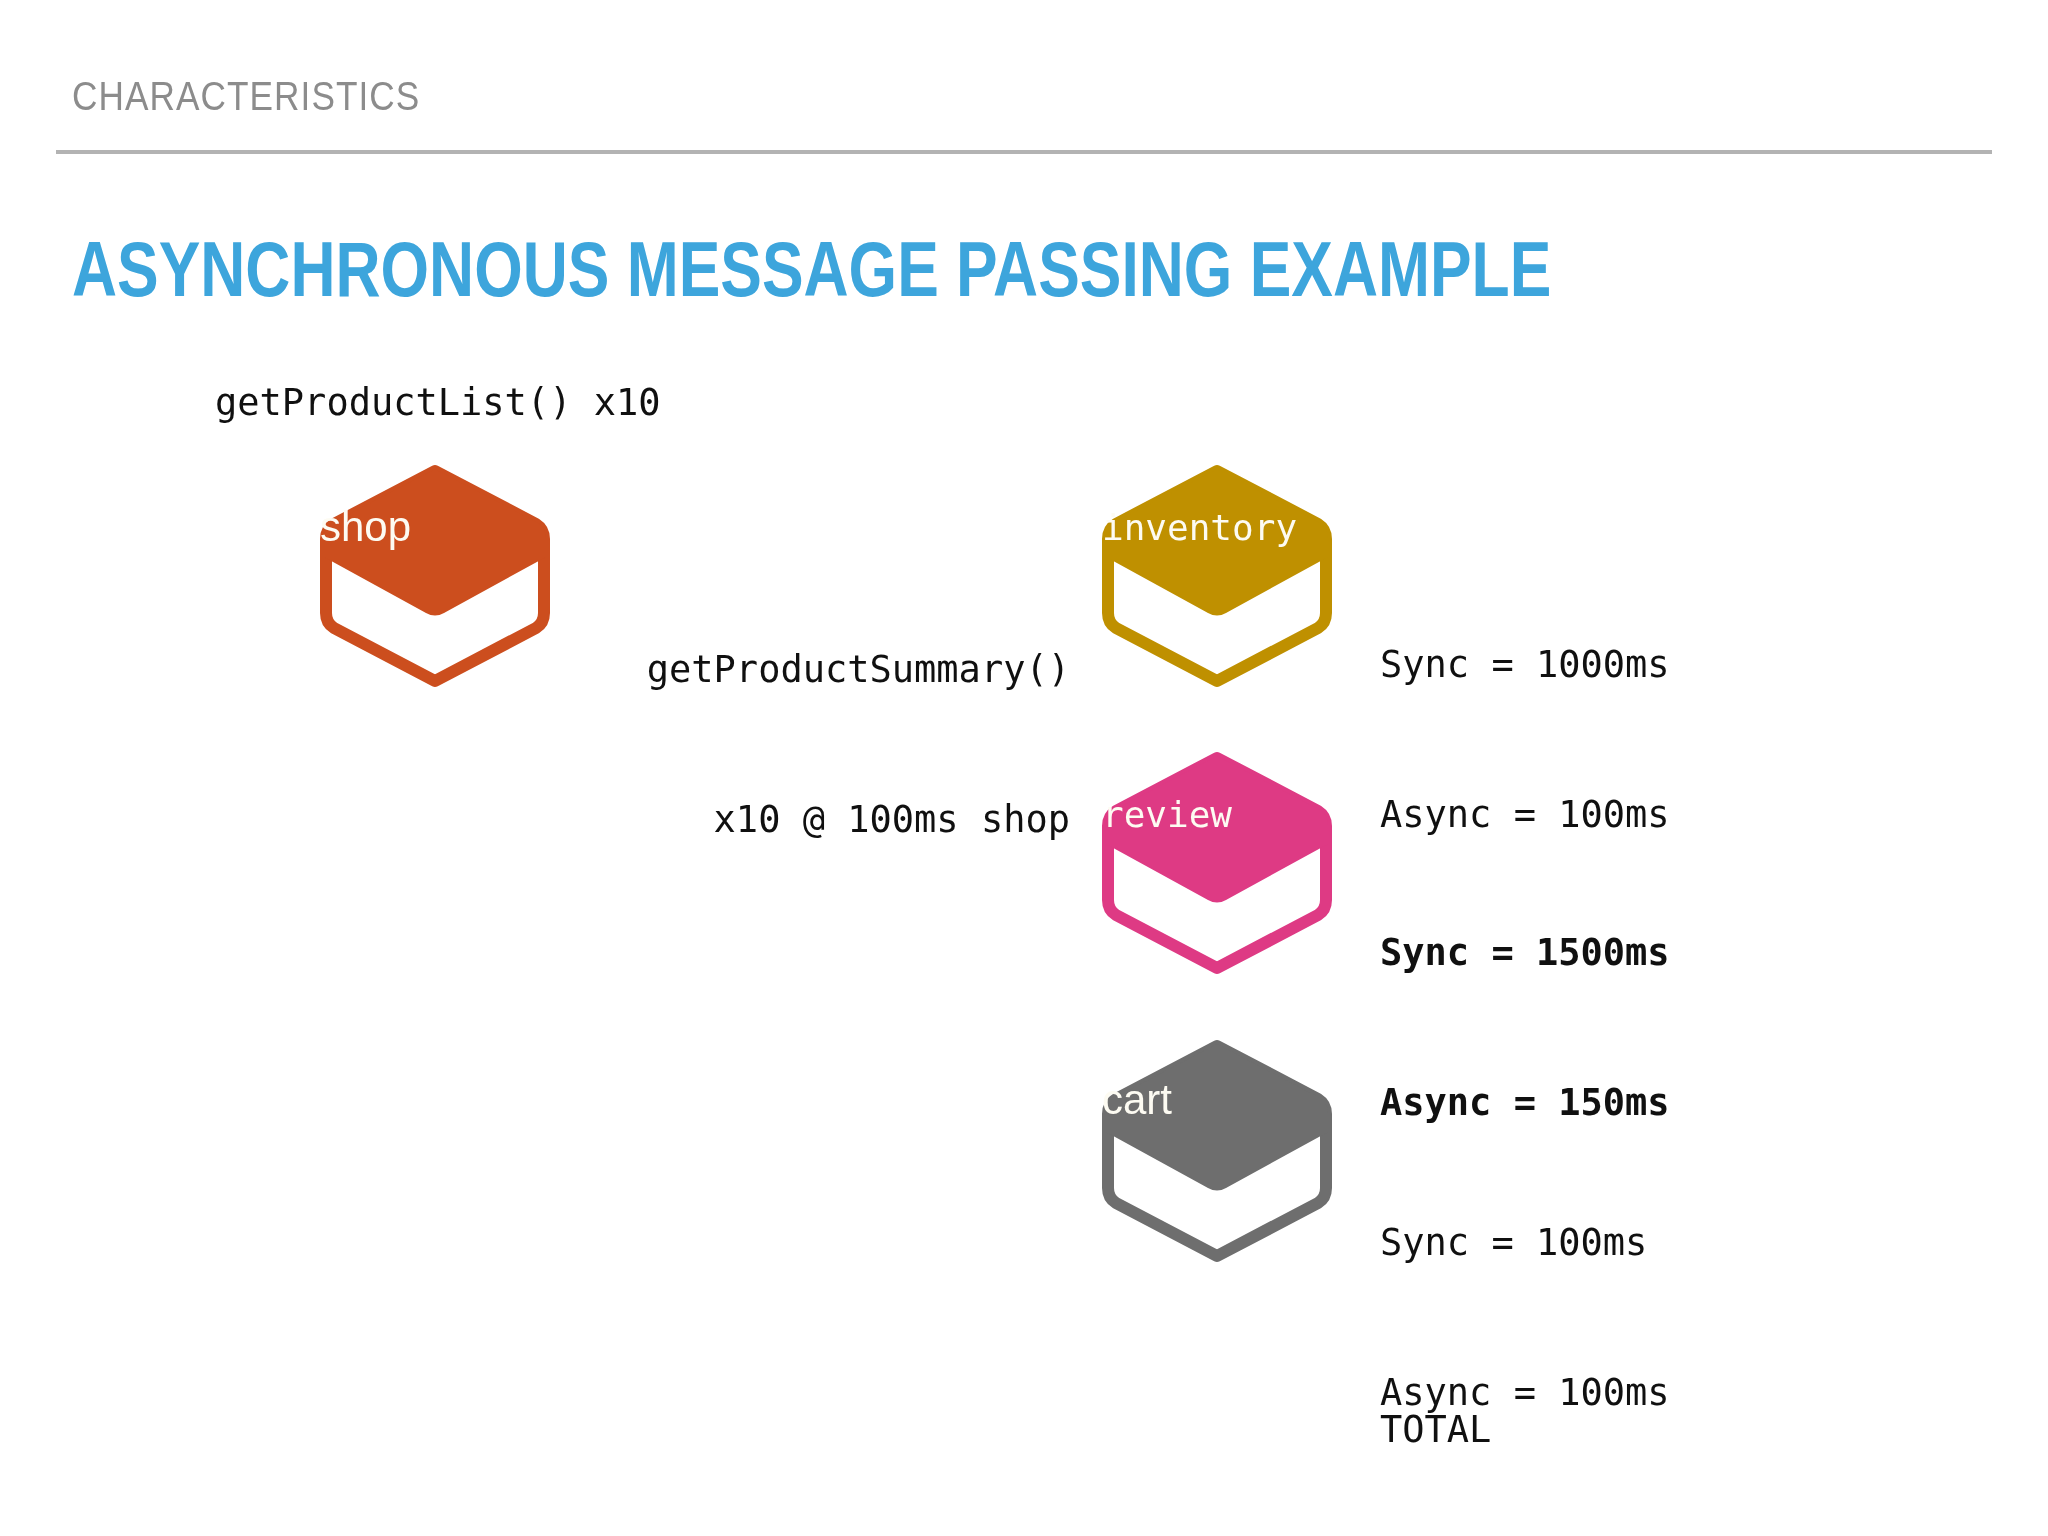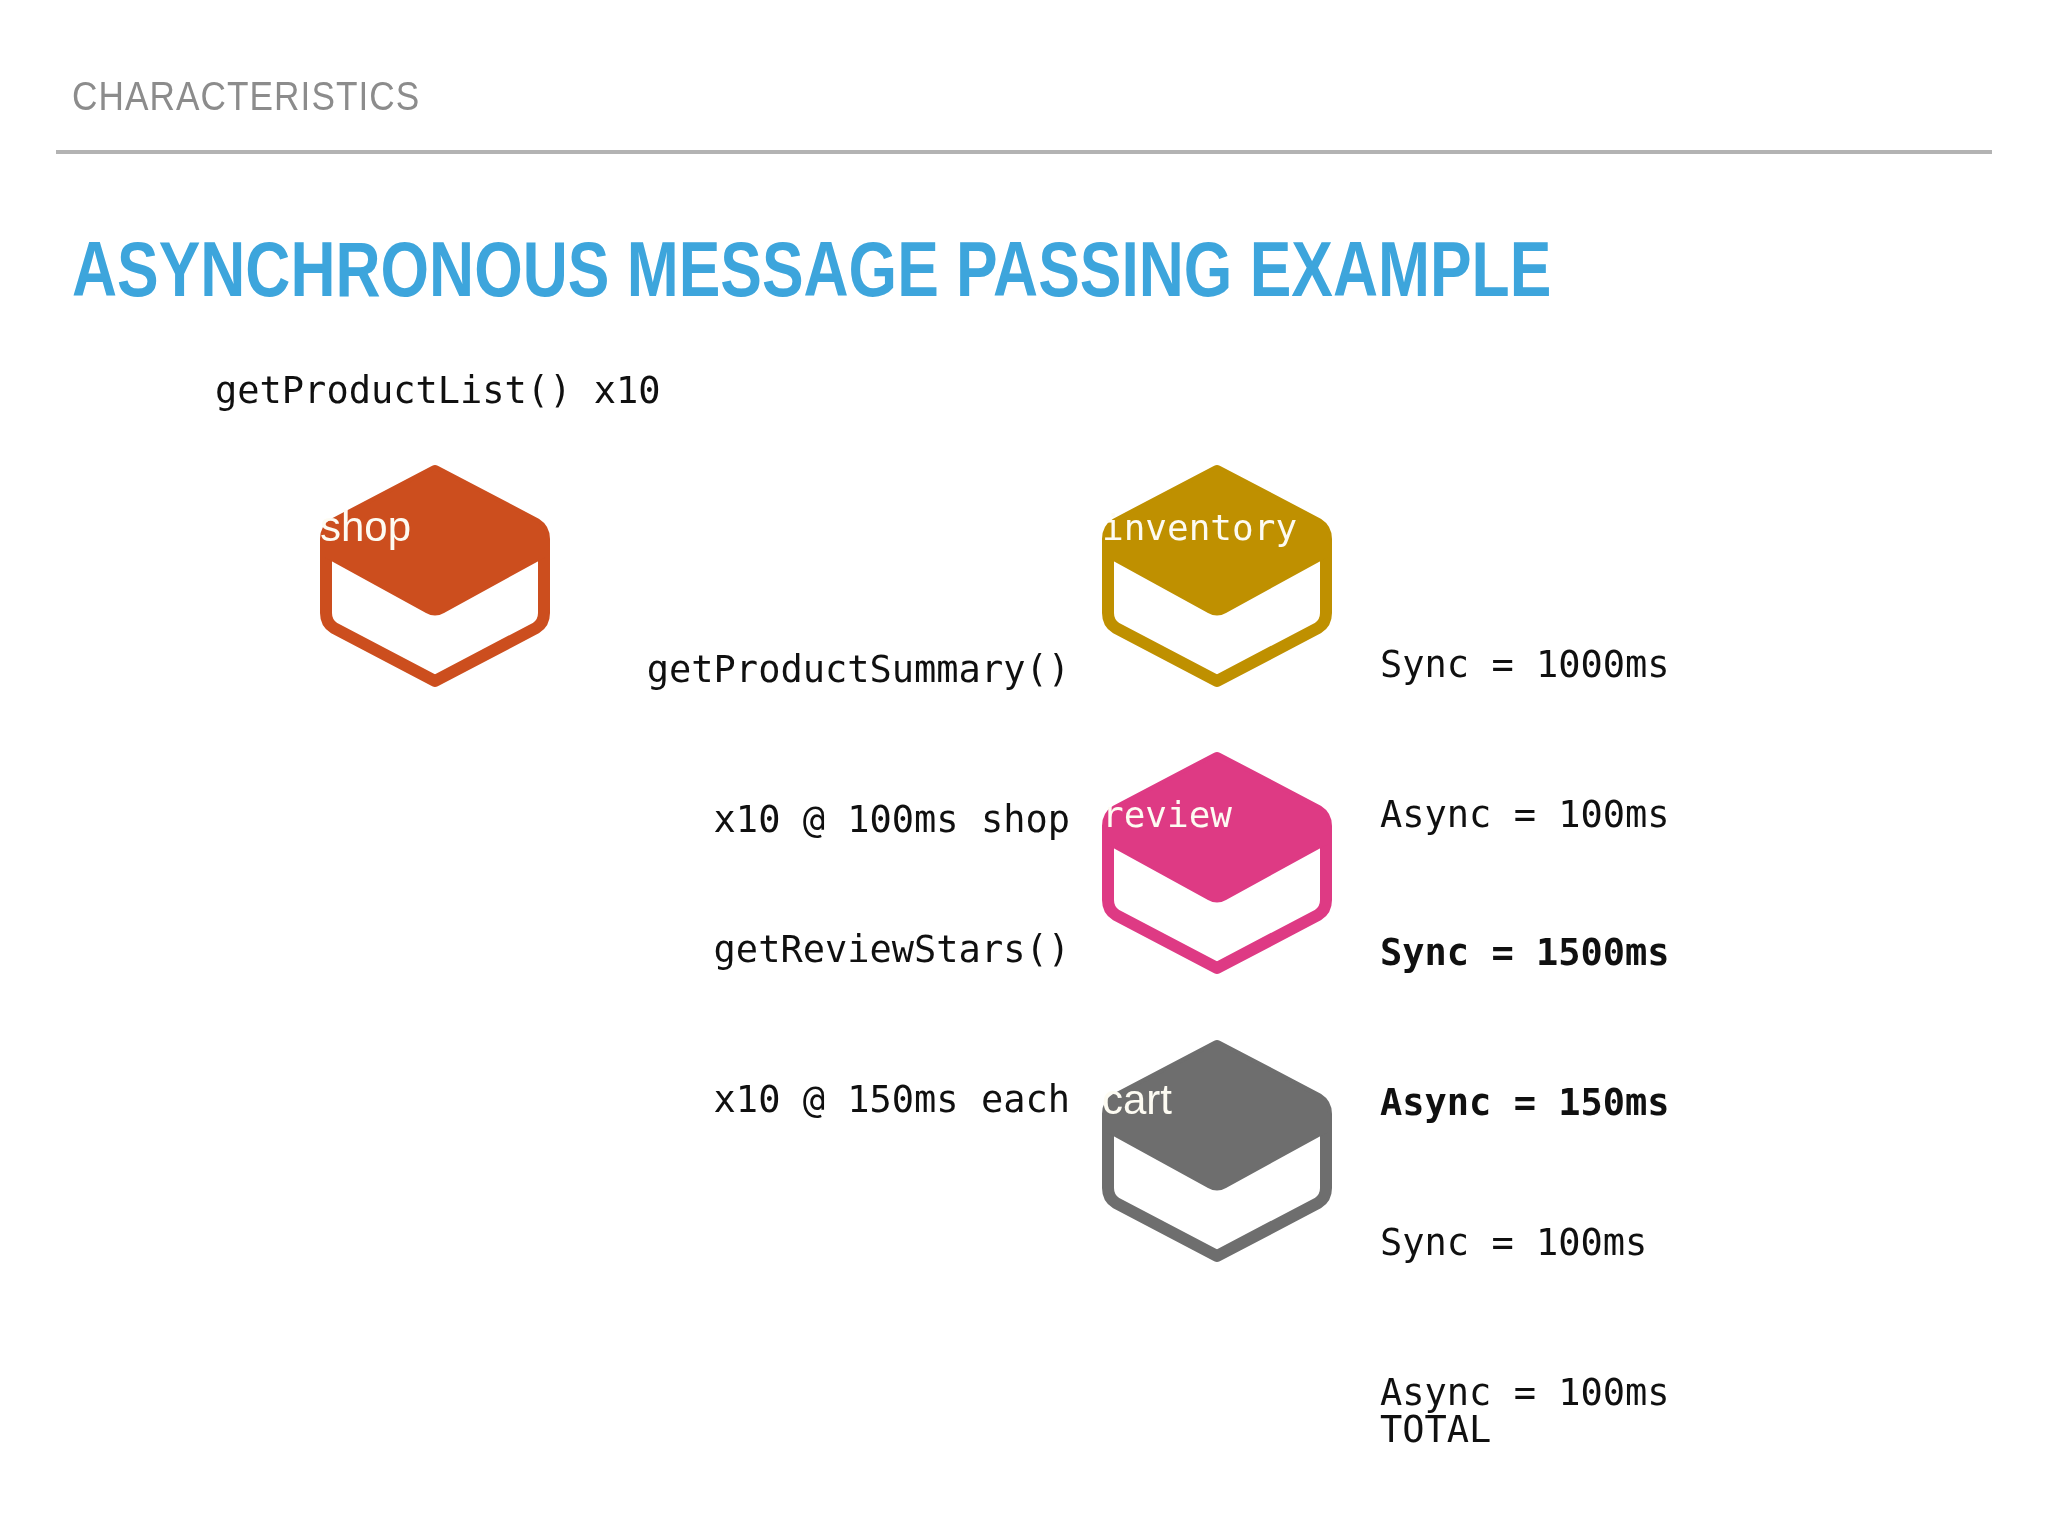--- a/index.html
+++ b/index.html
@@ -68,21 +68,21 @@
     font-family: "DejaVu Sans Mono", "Liberation Mono", monospace;
     color: #101010;
     font-size: 37px;
     line-height: 50px;
     white-space: pre;
   }
 
   .call-top {
     position: absolute;
     left: 215px;
-    top: 366px;
+    top: 378px;
   }
 
   .mid-label {
     position: absolute;
     text-align: right;
   }
   .mid-label.mid-inventory { left: 440px; top: 545px; width: 630px; }
   .mid-label.mid-review    { left: 440px; top: 825px; width: 630px; }
   .mid-label.mid-cart      { left: 440px; top: 1115px; width: 630px; }
 
@@ -175,24 +175,20 @@
       <path d="M115 4 L218 58 Q226 63 226 73 L226 92 L124 148 Q115 153 106 148 L4 92 L4 73 Q4 63 12 58 Z" fill="#6E6E6E"></path>
     </svg>
     <div class="hex-label label-sans" style="top: 36px;">cart</div>
   </div>
 
   <div class="mono mid-label mid-inventory">
     <div>getProductSummary()</div>
     <div>x10 @ 100ms shop</div>
   </div>
 
-  <div class="mono mid-label mid-review">
-    <div>getReviewStars()</div>
-    <div>x10 @ 150ms each</div>
-  </div>
 
 
   <div class="mono right-label right-inventory">
     <div>Sync = 1000ms</div>
     <div>Async = 100ms</div>
   </div>
 
   <div class="mono right-label right-review">
     <div>Sync = 1500ms</div>
     <div>Async = 150ms</div>

